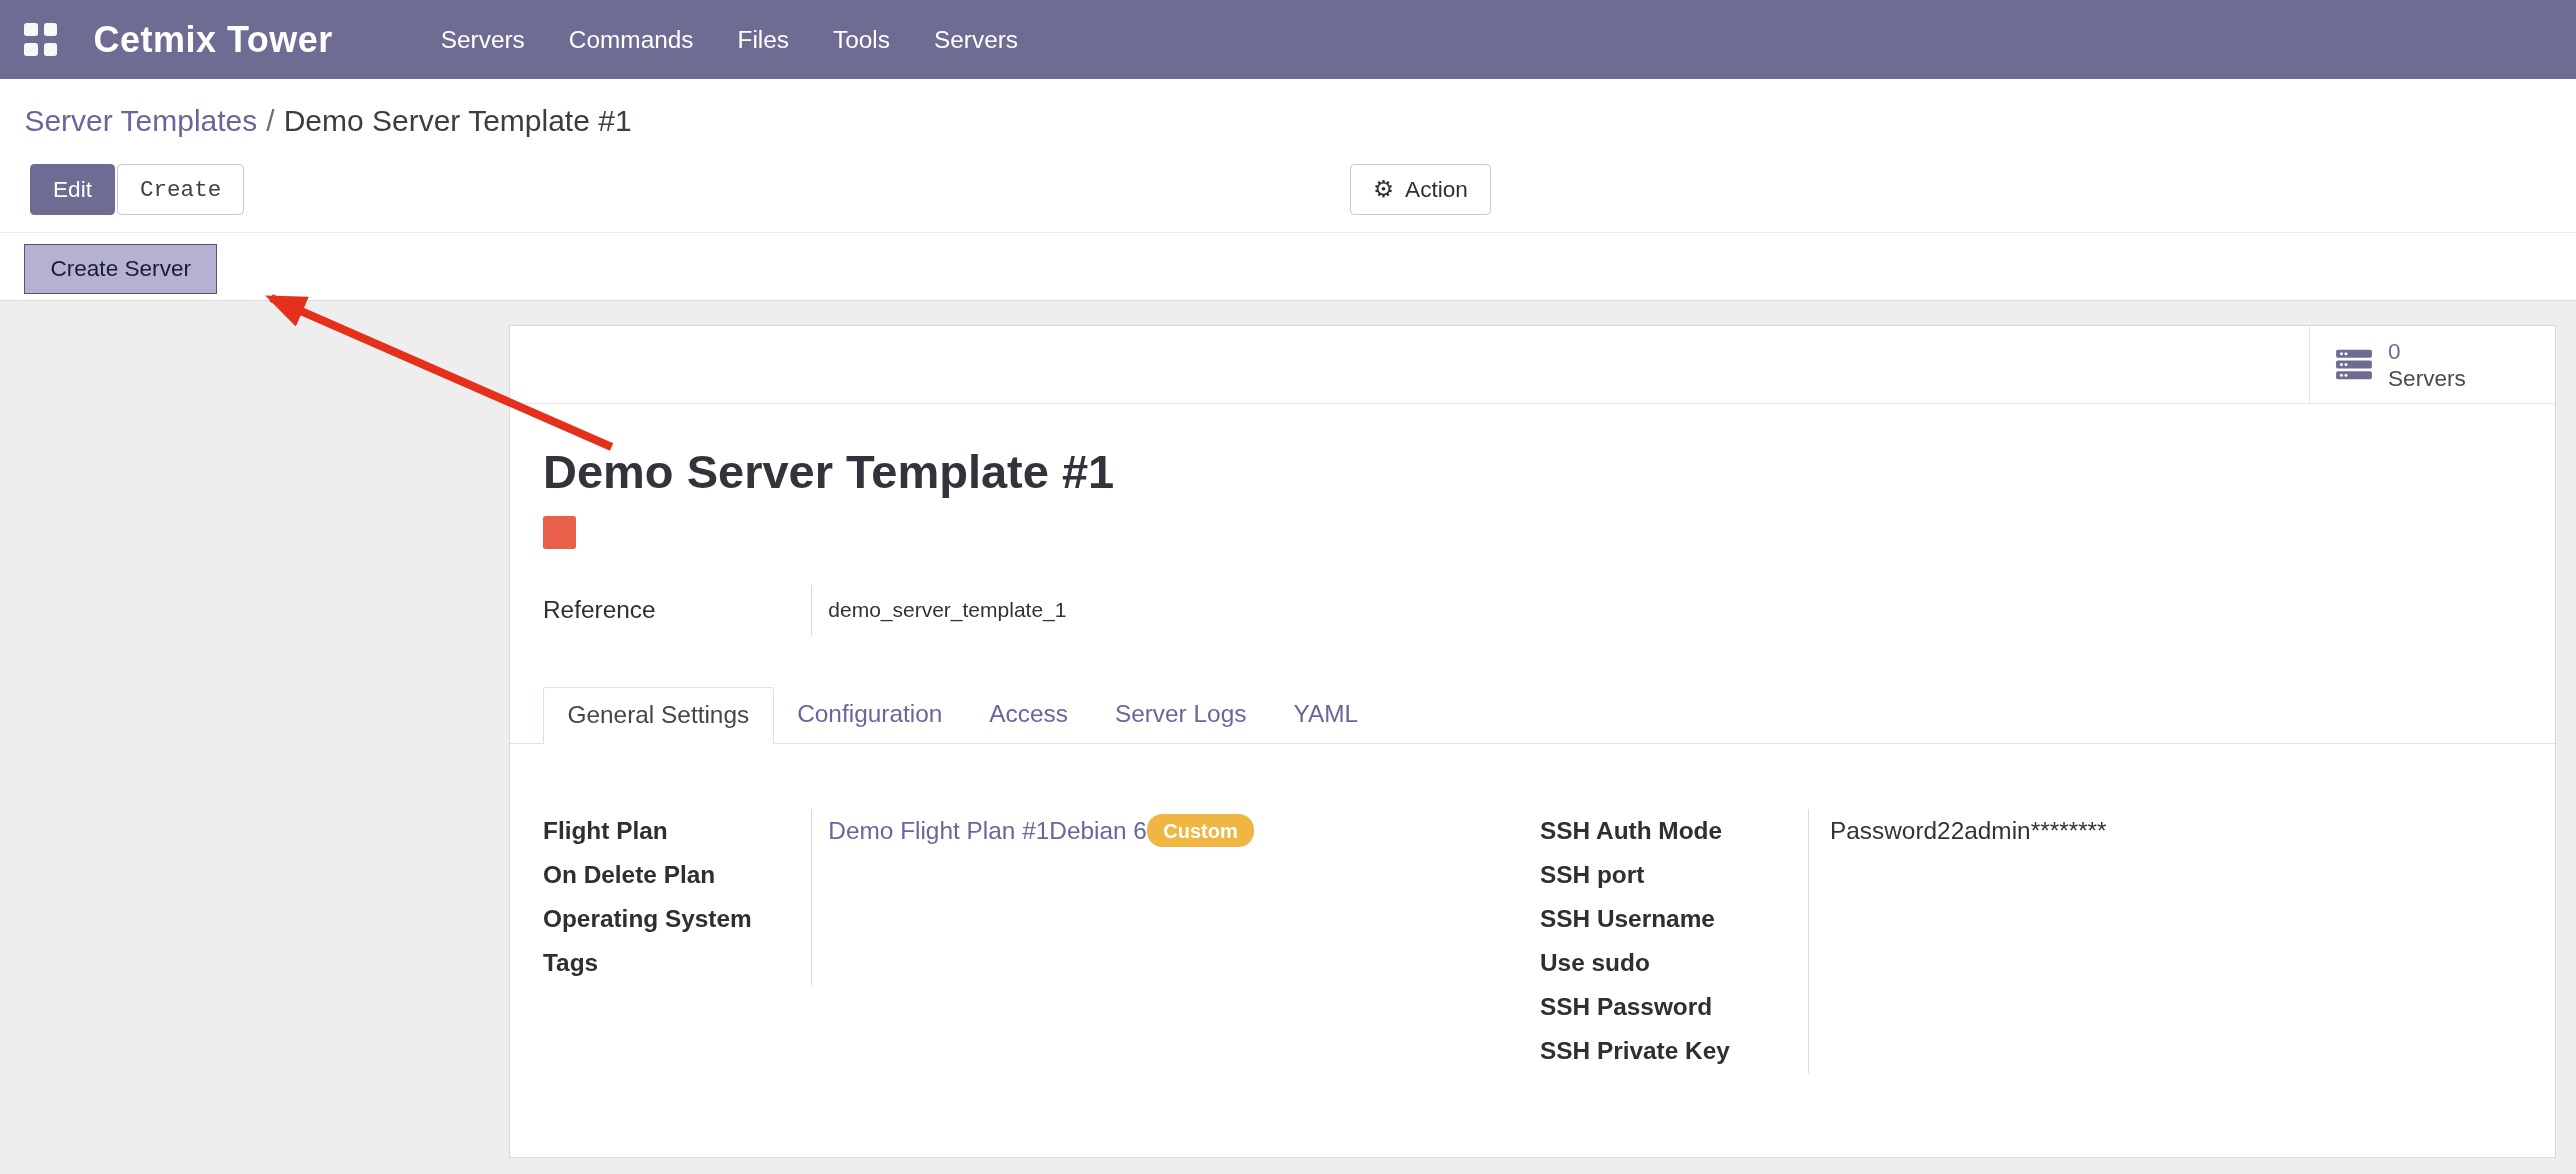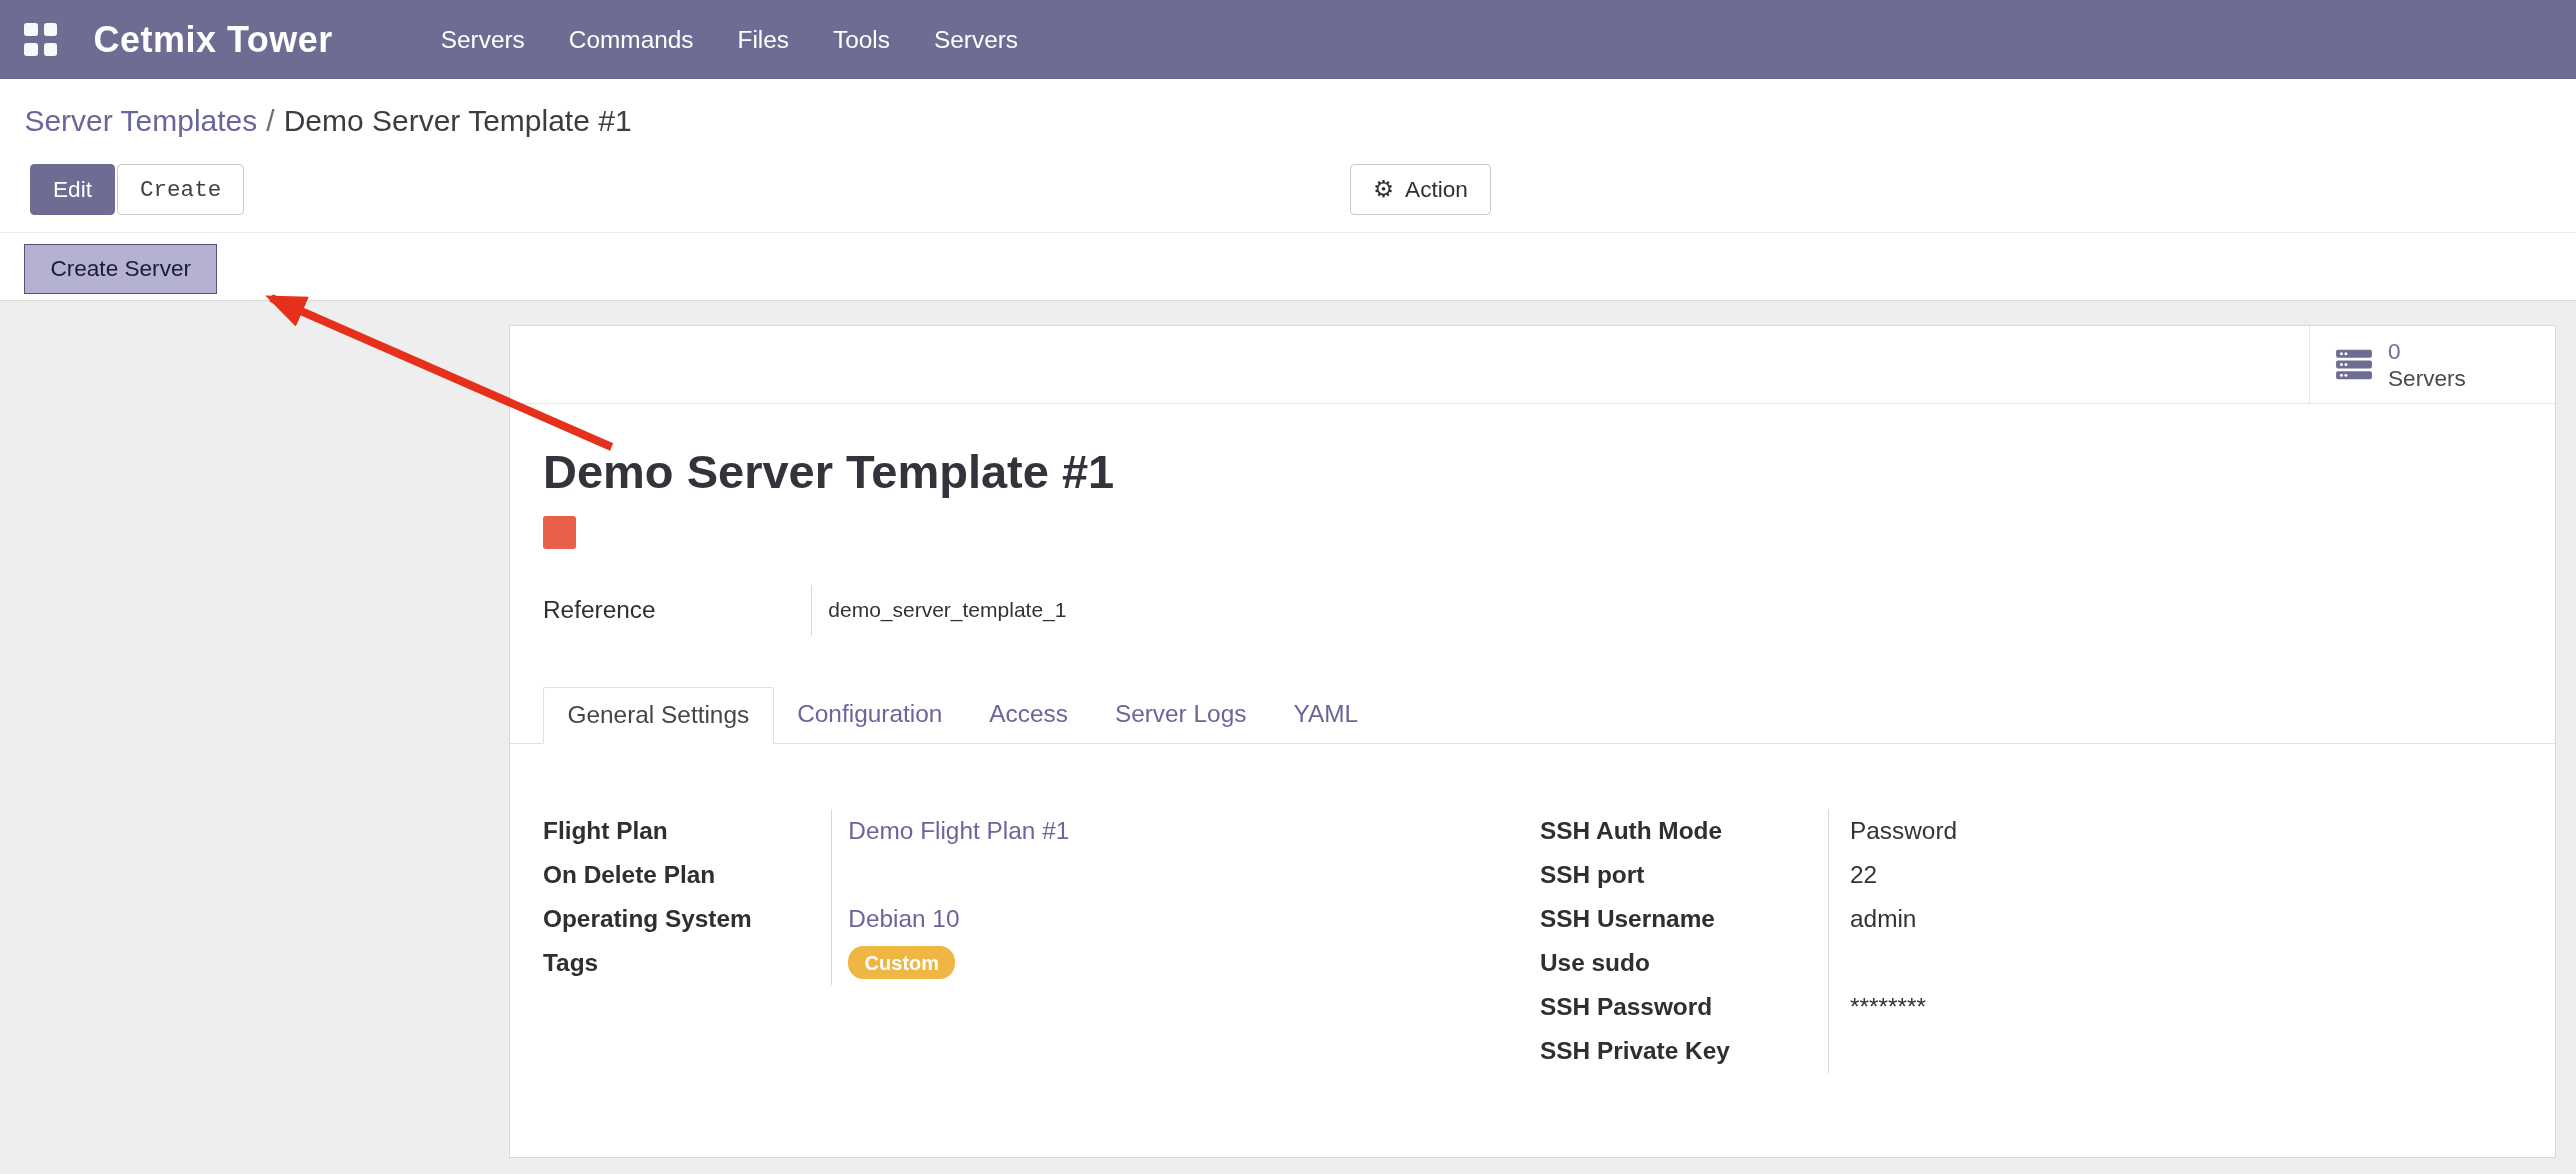--- a/index.html
+++ b/index.html
@@ -48,21 +48,21 @@
   .ref-value { border-left:0.9px solid #d9d9d9; padding-left:16.3px; display:flex; align-items:center; font-size:21px; color:#333; }
 
   .tabs { margin-top:51px; padding-left:33px; display:flex; border-bottom:0.9px solid #dee2e6; }
   .tab { font-size:24.4px; padding:13.5px 23.5px; color:var(--accent,#69669c); cursor:pointer; margin-bottom:-0.9px; }
   .tab.active { background:#fff; border:0.9px solid #dee2e6; border-bottom-color:#fff; color:#45454c; border-radius:2.7px 2.7px 0 0; }
 
   .form { margin:65px 0 0 33px; display:flex; align-items:flex-start; }
   .group { display:flex; align-items:stretch; }
   .group-left { width:997px; }
   .labels-col { width:268px; display:flex; flex-direction:column; }
-  .values-col { border-left:0.9px solid #d9d9d9; padding-left:16.3px; display:flex; flex-direction:column; flex:1;margin-left:20px; }
+  .values-col { border-left:0.9px solid #d9d9d9; padding-left:16.3px; display:flex; flex-direction:row; flex:1; }
   .group-right .values-col { padding-left:21px; }
   .frow { height:44px; display:flex; align-items:center; }
   .flabel { font-size:24.4px; font-weight:700; color:#2f2f33; white-space:nowrap; }
   .fvalue { font-size:24.4px; color:#333; white-space:nowrap; }
   .fvalue a { color:var(--accent,#69669c); text-decoration:none; cursor:pointer; }
   .badge { display:inline-block; background:var(--badge,#efb643); color:#fff; font-size:20px; font-weight:700; padding:4.5px 16.3px; border-radius:15.4px; line-height:1.2; }
 
   
   .arrow-overlay { position:absolute; left:0; top:0; width:2576px; height:1174px; pointer-events:none; z-index:50; }
   .arrow-overlay line { stroke:var(--arrow,#e5301b); }
@@ -151,21 +151,21 @@
           <div class="frow flabel">On Delete Plan</div>
           <div class="frow flabel">Operating System</div>
           <div class="frow flabel">Tags</div>
         </div>
         <div class="values-col">
           <div class="frow fvalue">
               <a>Demo Flight Plan #1</a>
             </div>
           <div class="frow fvalue"></div>
           <div class="frow fvalue">
-              <a>Debian 10</a>
+              <a>Debian 6</a>
             </div>
           <div class="frow fvalue">
               <span class="badge">Custom</span>
             </div>
         </div>
       </div>
       <div class="group group-right">
         <div class="labels-col">
           <div class="frow flabel">SSH Auth Mode</div>
           <div class="frow flabel">SSH port</div>

